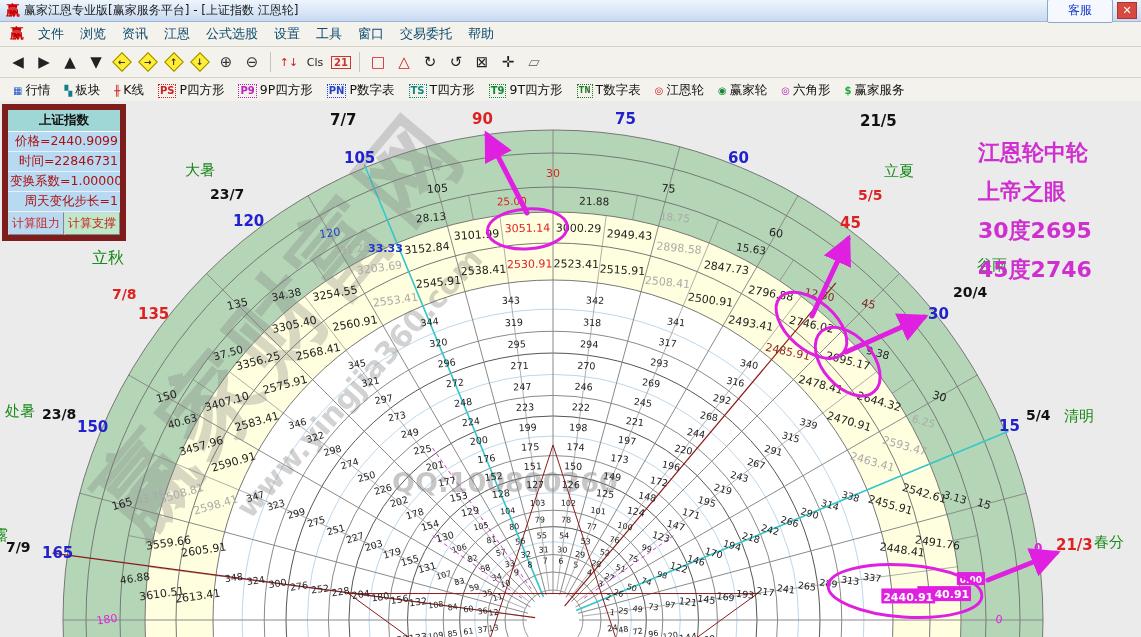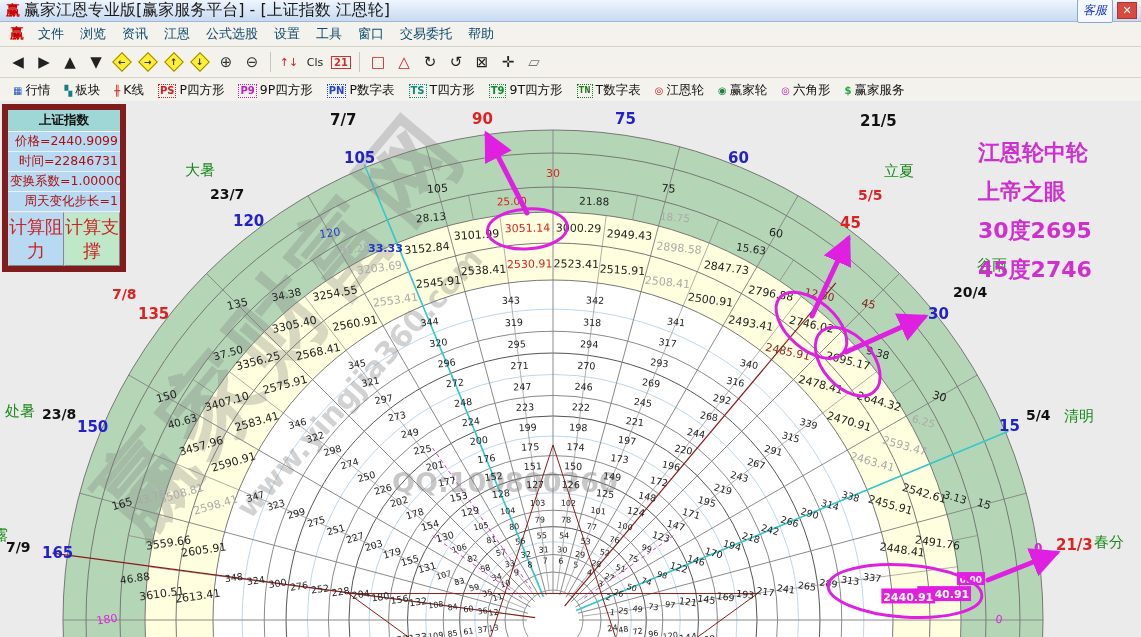--- a/index.html
+++ b/index.html
@@ -1,22 +1,22 @@
 <!DOCTYPE html>
 <html><head>
 <meta charset="utf-8">
 <style>
   html,body{margin:0;padding:0;}
   body{width:1141px;height:637px;overflow:hidden;font-family:"DejaVu Sans",sans-serif;background:#ebebeb;position:relative;}
   
   .titlebar{height:22px;background:linear-gradient(#eef5fd,#c8daf1);border-bottom:1px solid #9fb6d4;display:flex;align-items:center;padding:0 4px;box-sizing:border-box;}
   .titlebar .logo{color:#c00;font-weight:bold;font-size:14px;margin:0 4px 0 2px;}
-  .titlebar .title{font-size:16px;color:#1a1a1a;}
+  .titlebar .title{font-size:12px;color:#1a1a1a;}
   .titlebar .spacer{flex:1;}
-  .svc-btn{font-size:12px;color:#1133cc;background:#f5f9ff;border:1px solid #8aa8cc;border-radius:2px;padding:0 5px;height:24px;line-height:15px;margin-right:4px;cursor:pointer;font-style:italic;}
+  .svc-btn{font-size:12px;color:#1133cc;background:#f5f9ff;border:1px solid #8aa8cc;border-radius:2px;padding:0 20px;height:24px;line-height:15px;margin-right:4px;cursor:pointer;}
   .close-btn{width:20px;height:17px;background:#d84a3f;color:#fff;border:1px solid #a33;font-size:11px;line-height:15px;text-align:center;cursor:pointer;padding:0;}
   
   .menubar{height:24px;background:#f4f2ec;border-bottom:1px solid #d6d2c8;display:flex;align-items:center;padding-left:4px;}
   .menubar .mlogo{color:#c00;font-weight:bold;font-size:14px;margin:0 6px;}
   .menu-item{font-size:13px;color:#0c4a6e;padding:2px 8px;cursor:default;}
   
   .toolbar1{height:30px;background:#f4f2ec;border-bottom:1px solid #d6d2c8;display:flex;align-items:center;padding-left:6px;gap:2px;}
   .t1{width:24px;height:24px;display:flex;align-items:center;justify-content:center;font-size:15px;cursor:pointer;}
   .t1 .boxed{border:1px solid #c33;color:#c33;font-size:10px;padding:0 2px;font-weight:bold;}
   .dia{width:12px;height:12px;background:#ffee33;border:1px solid #998800;transform:rotate(45deg);display:flex;align-items:center;justify-content:center;}
@@ -25,21 +25,21 @@
   
   .toolbar2{height:25px;background:#f4f2ec;border-bottom:1px solid #bbb;display:flex;align-items:center;padding-left:6px;}
   .t2{display:flex;align-items:center;gap:3px;padding:2px 7px;cursor:pointer;font-size:12.5px;color:#111;}
   .badge{font-size:10px;font-weight:bold;line-height:12px;}
   .badge.box{border:1px dotted;padding:0 1px;}
   
   .panel{position:absolute;left:2px;top:104px;width:112px;z-index:5;font-size:12.5px;border:6px solid #7f1d1d;background:#fff;}
   .panel .hd{background:#9fd6d6;color:#111;font-weight:bold;text-align:center;padding:2px 0;border-bottom:1px solid #fff;}
   .panel .row{background:#b7d9f2;color:#aa1111;padding:1px 2px;border-bottom:1px solid #e8f2fa;white-space:nowrap;overflow:hidden;text-align:right;}
   .panel .btns{display:flex;}
-  .panel .btns button{flex:1;font-size:18px;color:#cc2222;border:1px outset #cfd8e0;padding:2px 0;cursor:pointer;font-family:inherit;}
+  .panel .btns button{flex:1;font-size:12px;color:#cc2222;border:1px outset #cfd8e0;padding:2px 0;cursor:pointer;font-family:inherit;}
   
   .gann-note{position:absolute;left:978px;top:133px;z-index:4;color:#cf2fcf;font-size:22px;font-weight:bold;line-height:39px;white-space:nowrap;}
   svg{position:absolute;left:0;top:101px;}
   text{font-family:"DejaVu Sans",sans-serif;}
 </style>
 </head>
 <body>
 
 <div class="titlebar">
   <span class="logo">赢</span>

